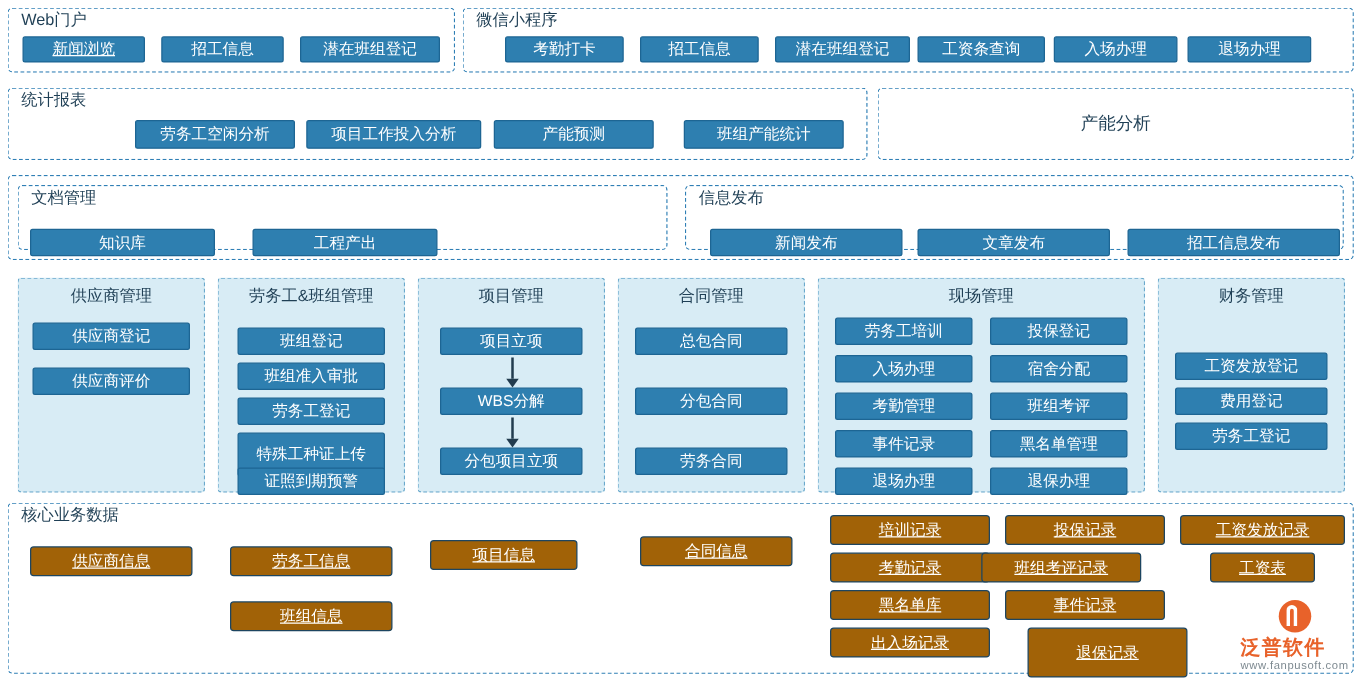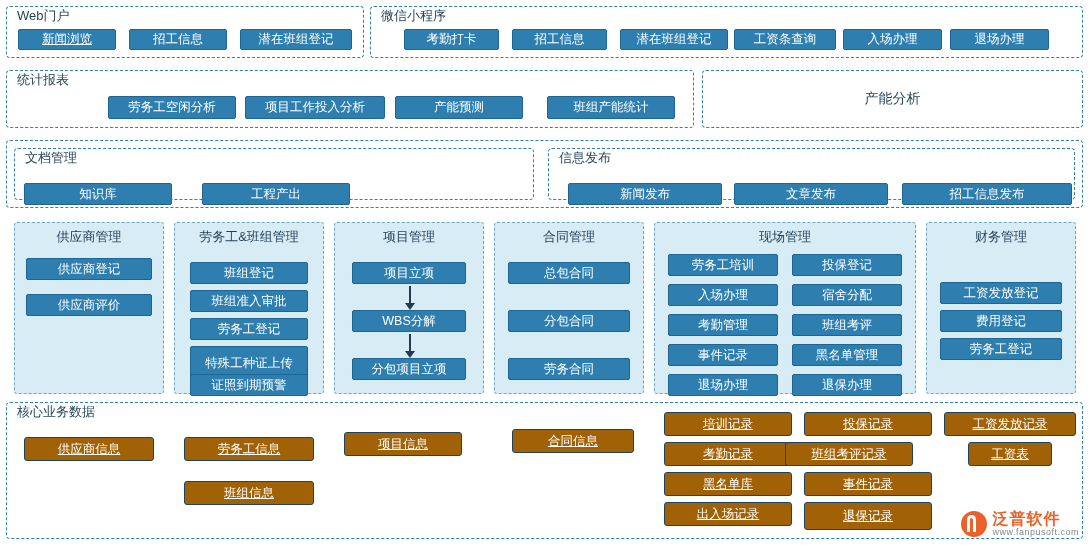--- a/index.html
+++ b/index.html
@@ -94,20 +94,21 @@
     border-top: 7px solid #223c4f;
   }
   
   .logo {
     position: absolute;
     right: 10px;
     bottom: 8px;
     display: flex;
     align-items: center;
     gap: 5px;
+    flex-direction: column;
   }
   .logo-mark {
     width: 26px;
     height: 26px;
     border-radius: 50%;
     background: #e8622a;
     position: relative;
     flex: none;
   }
   .logo-mark:before {
@@ -260,21 +261,21 @@
   <div class="pill dark" style="left:944px; top:412px; width:132px; height:24px;">工资发放记录</div>
 
   <div class="pill dark" style="left:664px; top:442px; width:128px; height:24px;">考勤记录</div>
   <div class="pill dark" style="left:785px; top:442px; width:128px; height:24px;">班组考评记录</div>
   <div class="pill dark" style="left:968px; top:442px; width:84px; height:24px;">工资表</div>
 
   <div class="pill dark" style="left:664px; top:472px; width:128px; height:24px;">黑名单库</div>
   <div class="pill dark" style="left:804px; top:472px; width:128px; height:24px;">事件记录</div>
 
   <div class="pill dark" style="left:664px; top:502px; width:128px; height:24px;">出入场记录</div>
-  <div class="pill dark" style="left:804px; top:502px; width:128px; height:28px;">退保记录</div>
+  <div class="pill dark" style="left:822px; top:502px; width:128px; height:40px;">退保记录</div>
 
   <div class="logo">
     <div class="logo-mark"></div>
     <div class="logo-text">
       <span class="logo-cn">泛普软件</span>
       <span class="logo-en">www.fanpusoft.com</span>
     </div>
   </div>
 
 </div>

